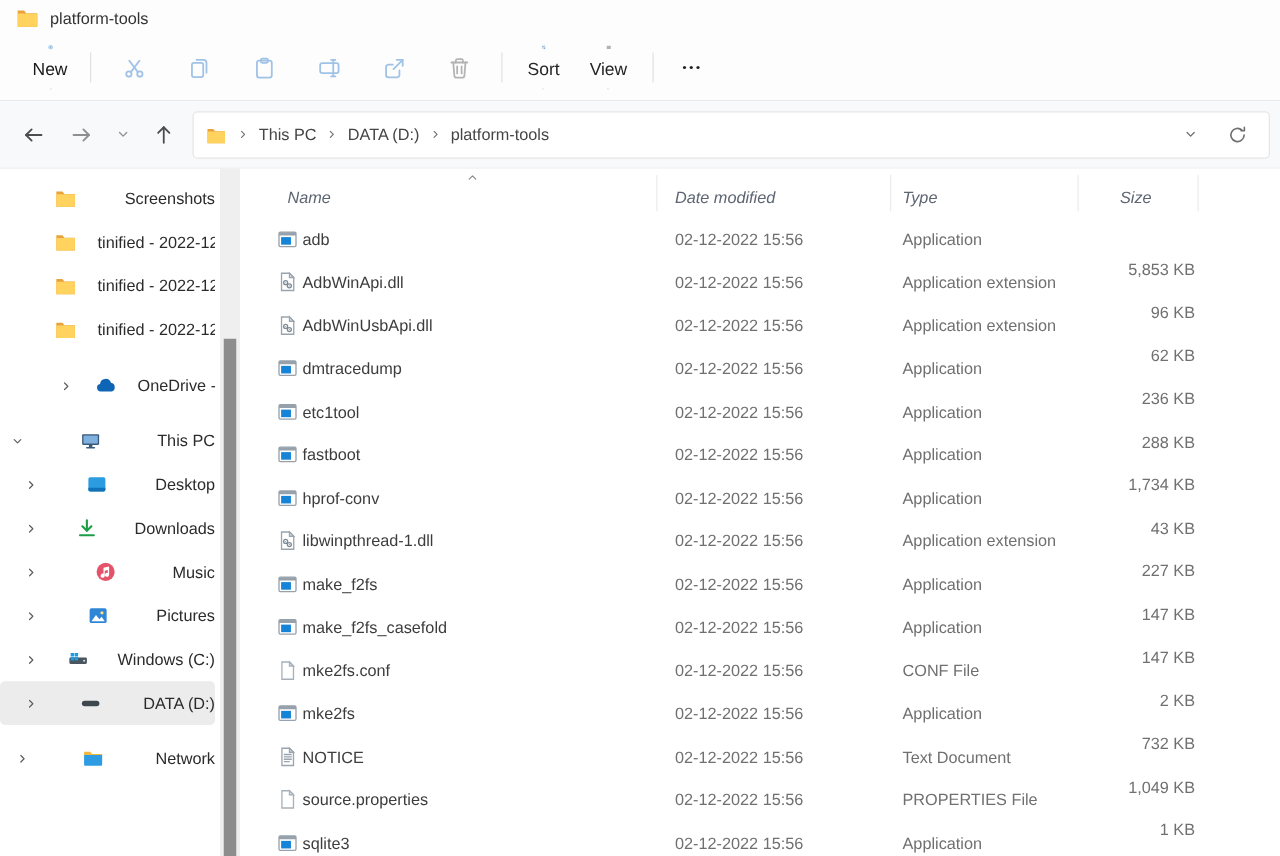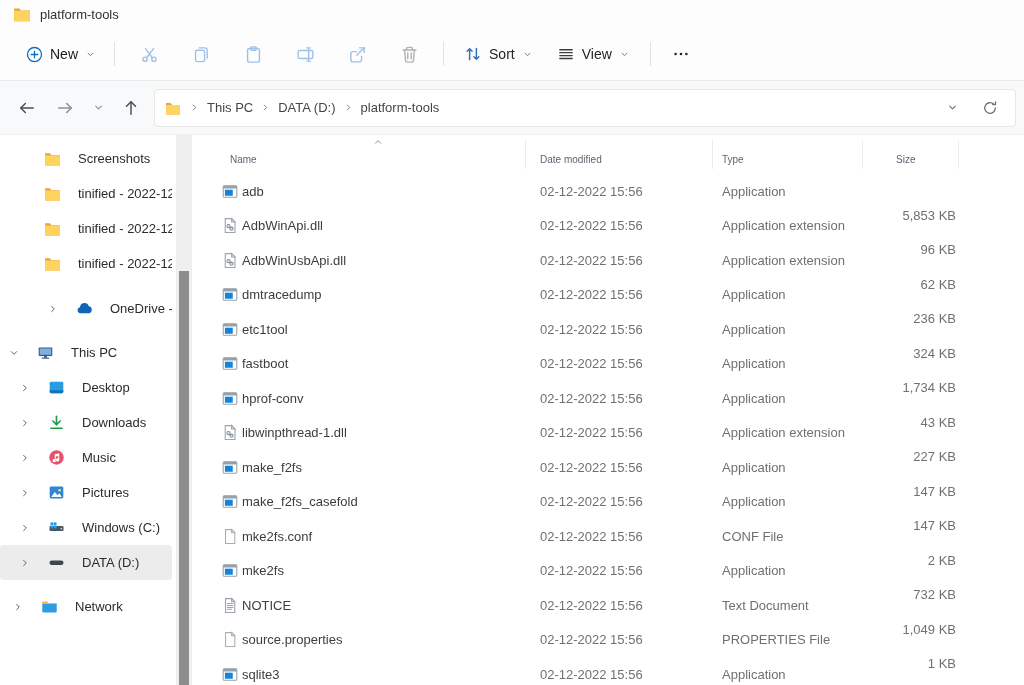--- a/index.html
+++ b/index.html
@@ -9,21 +9,21 @@
     font-size:13px; color:#333; background:#fff; position:relative;
   }
   svg.ic { display:block; }
 
   
   .titlebar { height:28px; background:#fdfdfd; display:flex; align-items:center; padding-left:13px; gap:9px; }
   .titlebar .tab-label { font-size:13px; color:#333; }
 
   
   .toolbar { height:53px; background:#fdfdfd; border-bottom:1px solid #e9e9e9; display:flex; align-items:center; padding-left:16px; }
-  .tb-btn { display:flex; align-items:center; justify-content:center; gap:7px; height:36px; border-radius:4px; cursor:default; }
+  .tb-btn { display:flex; align-items:center; justify-content:center; gap:7px; height:36px; border-radius:4px; cursor:default;flex-direction:column; }
   .tb-new { padding:0 10px; color:#191919; font-size:14px; }
   .tb-sep { width:1px; height:24px; background:#e2e2e2; margin:0 8px; }
   .tb-ico { width:52px; color:#9fc2e6; }
   .tb-ico.gray { color:#b3b3b3; }
   .tb-text { padding:0 12px; font-size:14px; color:#242424; }
   .tb-more { width:44px; color:#242424; }
   .chev { color:#6b6b6b; }
 
   
   .addressrow { height:54px; background:#f8f9fa; border-bottom:1px solid #efefef; display:flex; align-items:center; }
@@ -33,39 +33,39 @@
   .addr-box { flex:1; height:38px; margin-left:4px; margin-right:8px; background:#fff; border:1px solid #e6e6e6; border-radius:4px; display:flex; align-items:center; padding:0 6px 0 10px; }
   .addr-box .crumb { padding:0 7px; color:#454545; cursor:default; }
   .addr-box .csep { color:#6e6e6e; }
   .addr-right { margin-left:auto; display:flex; align-items:center; }
   .addr-right .nav-btn { color:#6f6f6f; }
 
   
   .main { display:flex; height:550px; }
 
   .sidebar { width:176px; padding-top:6px; overflow:hidden; }
-  .side-item { height:35px; display:flex; align-items:center; margin:0 4px 0 0; padding-left:12px; gap:17px; white-space:nowrap; overflow:hidden; color:#2b2b2b; border-radius:4px; cursor:default; }
+  .side-item { height:35px; display:flex; align-items:center; margin:0 4px 0 0; padding-left:12px; gap:17px; white-space:nowrap; overflow:hidden; color:#2b2b2b; border-radius:4px; cursor:default;justify-content:space-between; }
   .side-item .sicon { flex:0 0 auto; }
   .side-item .chev { color:#5f5f5f; flex:0 0 auto; }
   .side-item.deep { padding-left:44px; }
   .side-item.child { padding-left:19px; }
   .side-item.toplv { padding-left:12px; }
   .side-item.root { padding-left:8px; }
   .side-item.gap10 { margin-top:10px;padding-left:47px; }
   .side-item.gap9 { margin-top:9px; }
   .side-item.selected { background:#ececec; }
 
   .side-scroll { width:16px; position:relative; background:#efefef; }
   .side-scroll .thumb { position:absolute; left:3px; width:10px; top:136px; height:414px; background:#8d8d8d; }
 
   .filearea { flex:1; position:relative; background:#fff; }
   .list-header { position:relative; height:39px; display:flex; align-items:flex-end; color:#5c London6572; }
   .list-header { color:#5d6572; }
   .hdr-cells { display:flex; width:100%; padding-bottom:9px; }
-  .hc { font-size:10px; }
+  .hc { font-size:13px;font-style:italic; }
   .hc.name { margin-left:38px; width:310px; }
   .hc.date { width:182px; }
   .hc.type { width:150px; }
   .hc.size { width:84px;margin-left:24px; }
   .hdr-sep { position:absolute; top:5px; width:1px; height:29px; background:#ececec; }
   .sort-ind { position:absolute; top:1px; left:180px; color:#8a8a8a; }
 
   .rows { }
   .frow { height:34.5px; display:flex; align-items:center; cursor:default; }
   .fc-icon { width:24px; margin-left:26px; flex:0 0 auto; }
@@ -553,21 +553,21 @@
         <span class="fc-type">Application</span>
         <span class="fc-size">236 KB</span>
       </div>
       <div class="frow">
         <svg class="ic fc-icon" width="17" height="17">
             <use href="#i-app"></use>
           </svg>
         <span class="fc-name">etc1tool</span>
         <span class="fc-date">02-12-2022 15:56</span>
         <span class="fc-type">Application</span>
-        <span class="fc-size">324 KB</span>
+        <span class="fc-size">288 KB</span>
       </div>
       <div class="frow">
         <svg class="ic fc-icon" width="17" height="17">
             <use href="#i-app"></use>
           </svg>
         <span class="fc-name">fastboot</span>
         <span class="fc-date">02-12-2022 15:56</span>
         <span class="fc-type">Application</span>
         <span class="fc-size">1,734 KB</span>
       </div>

